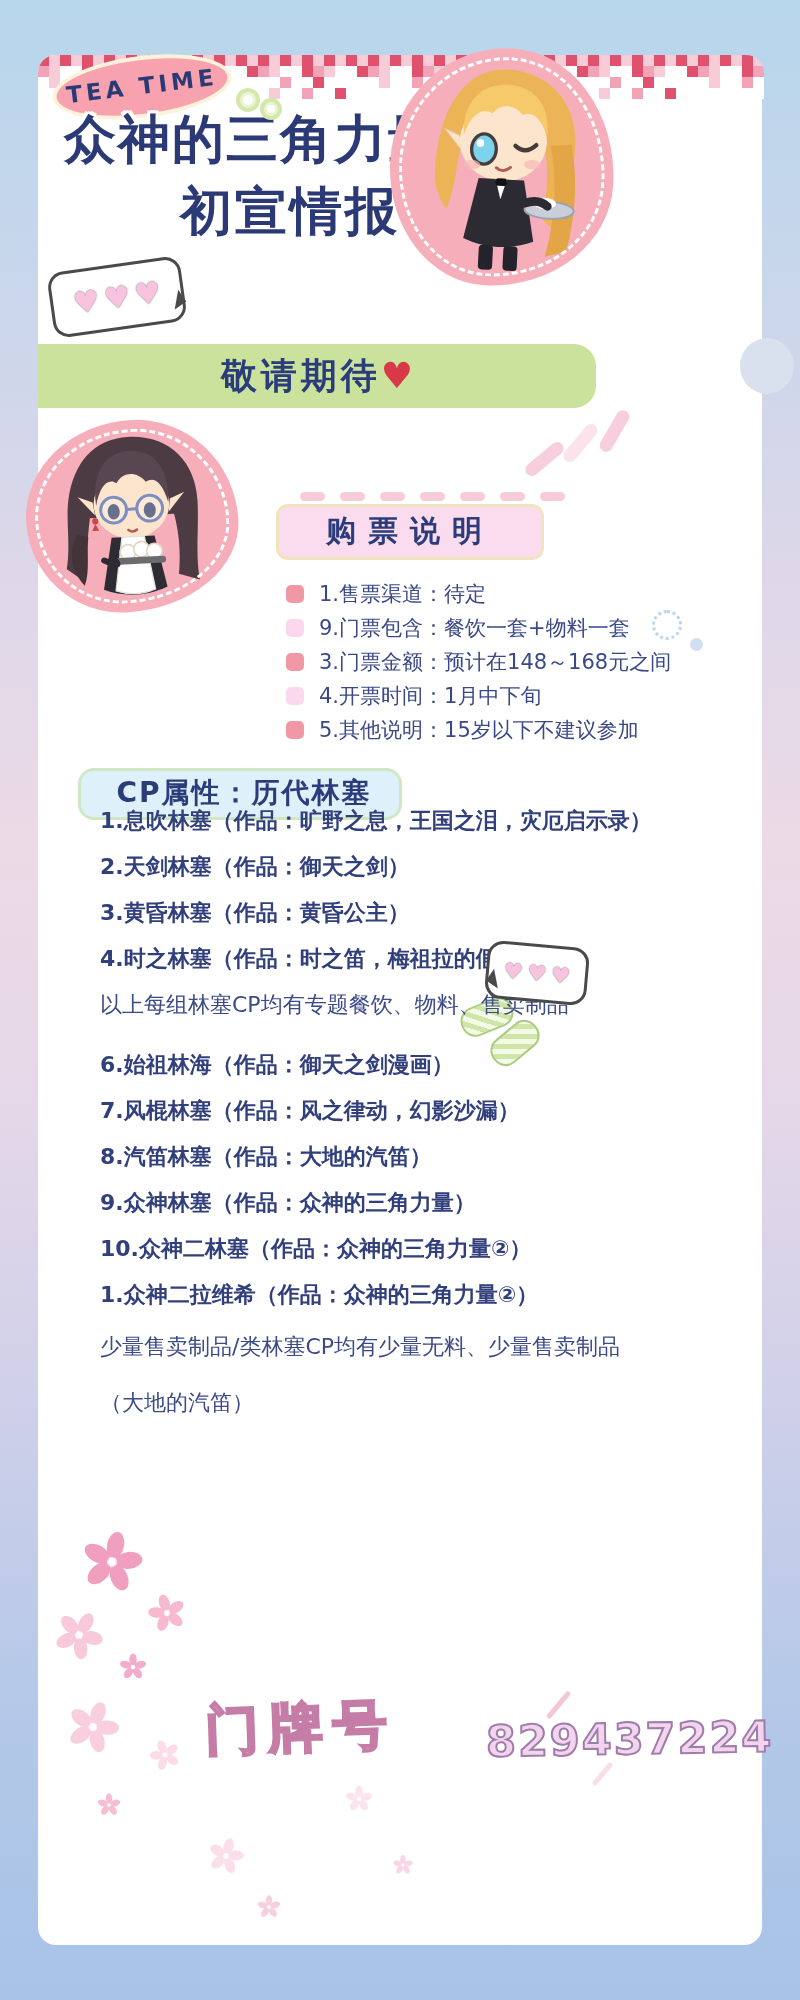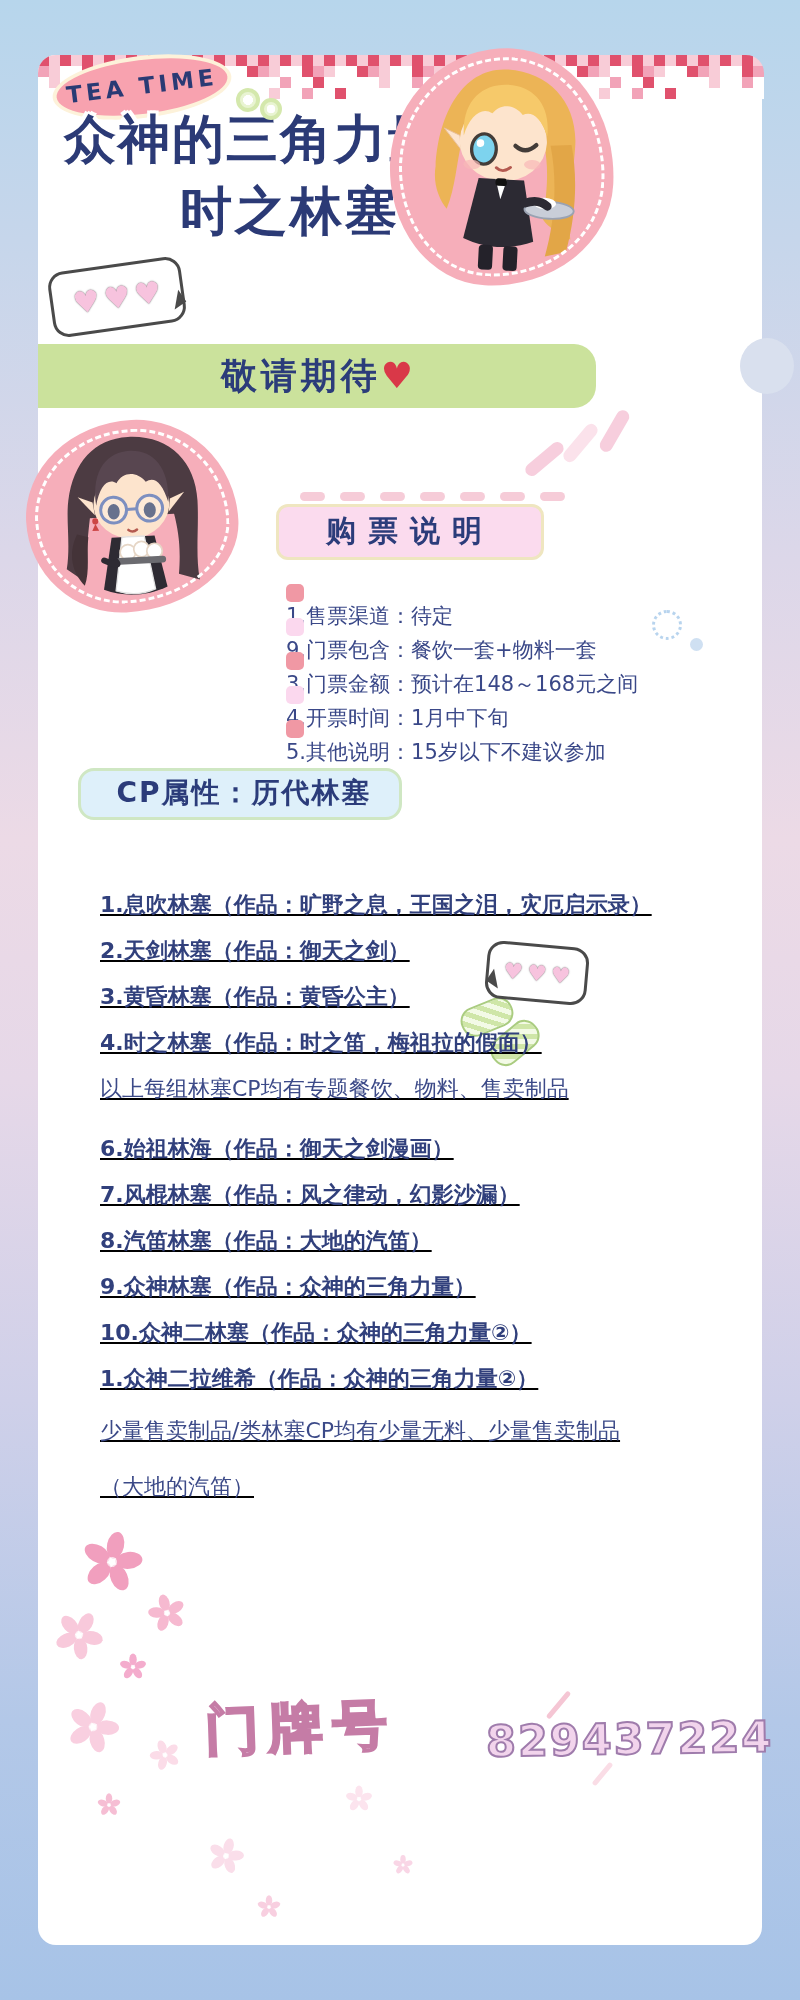--- a/index.html
+++ b/index.html
@@ -53,27 +53,27 @@
   
   .dot-circle{position:absolute;border-radius:50%;z-index:4;}
   
   .sec-banner{position:absolute;z-index:5;text-align:center;color:#2b3c7a;font-weight:800;}
   .ticket-banner{left:276px;top:504px;width:268px;height:56px;background:#fbdbee;border:3px solid #efe6c0;
     border-radius:12px;font-size:30px;letter-spacing:12px;line-height:48px;}
   .cp-banner{left:78px;top:768px;width:324px;height:52px;background:#def0fa;border:3px solid #cfe7c3;
     border-radius:16px;font-size:28px;letter-spacing:2px;line-height:44px;padding-left:8px;}
   
   .ticket-list{position:absolute;left:286px;top:584px;z-index:5;}
-  .t-row{display:flex;height:20px;margin-bottom:14px;flex-direction:column;}
+  .t-row{display:flex;align-items:center;height:20px;margin-bottom:14px;}
   .t-row .bullet{width:18px;height:18px;border-radius:5px;margin-right:15px;flex:none;}
   .bullet-a{background:#f098a4;}
   .bullet-b{background:#fbd8ee;}
   .t-row .txt{font-size:21px;font-weight:500;color:#3a4888;white-space:nowrap;}
   
-  .cp-list{position:absolute;left:100px;top:892px;width:630px;z-index:5;text-decoration:underline;}
+  .cp-list{position:absolute;left:100px;top:808px;width:630px;z-index:5;}
   .cp-row{line-height:26px;margin-bottom:20px;white-space:nowrap;}
   .cp-item{font-size:22px;font-weight:700;color:#31407c;}
   .cp-note{font-size:22px;font-weight:400;color:#3c4a88;}
   .after-gap{margin-bottom:34px;}
   .gap-top{margin-top:26px;margin-bottom:30px;}
   
   .roll-tape{position:absolute;width:54px;height:30px;border-radius:14px;border:2px solid #aacc80;
     background:repeating-linear-gradient(40deg,#cfe6a8 0 5px,#f3fae6 5px 10px);z-index:4;}
   
   .door-label{position:absolute;left:205px;top:1692px;z-index:5;font-size:54px;font-weight:900;letter-spacing:10px;
@@ -358,21 +358,21 @@
     </div>
 
   <div class="badge">
     <span>TEA TIME</span>
   </div>
   <div class="mini-roll" style="left:236px;top:88px;width:24px;height:24px;"></div>
   <div class="mini-roll" style="left:260px;top:98px;width:22px;height:22px;"></div>
 
   <div class="title">
     <div class="l1">众神的三角力量</div>
-    <div class="l2">时之林塞</div>
+    <div class="l2">初宣情报</div>
   </div>
 
   <div class="sticker sticker-butler">
     <svg viewBox="0 0 200 230">
       <path d="M100 12 C145 12 176 44 176 88 C176 118 170 152 176 188 C164 182 152 176 146 168 C150 130 148 110 144 92 L56 92 C52 112 52 140 44 162 C35 152 28 136 30 118 C30 60 55 12 100 12 Z" fill="#ecb456"></path>
       <path d="M150 90 C160 130 158 172 150 207 L172 201 C181 160 180 120 172 88 Z" fill="#e2a647"></path>
       <path d="M54 84 L37 77 L56 99 Z" fill="#fde4cd" stroke="#e8c09e" stroke-width="1"></path>
       <ellipse cx="100" cy="88" rx="46" ry="42" fill="#fde4cd"></ellipse>
       <path d="M58 84 C54 46 76 28 102 28 C130 28 148 48 146 80 C138 60 128 54 119 59 C109 48 95 48 87 59 C76 52 63 62 58 84 Z" fill="#f6c96a"></path>
       <ellipse cx="80" cy="97" rx="13" ry="16" fill="#7dd3ee" stroke="#433c38" stroke-width="3.5"></ellipse>

